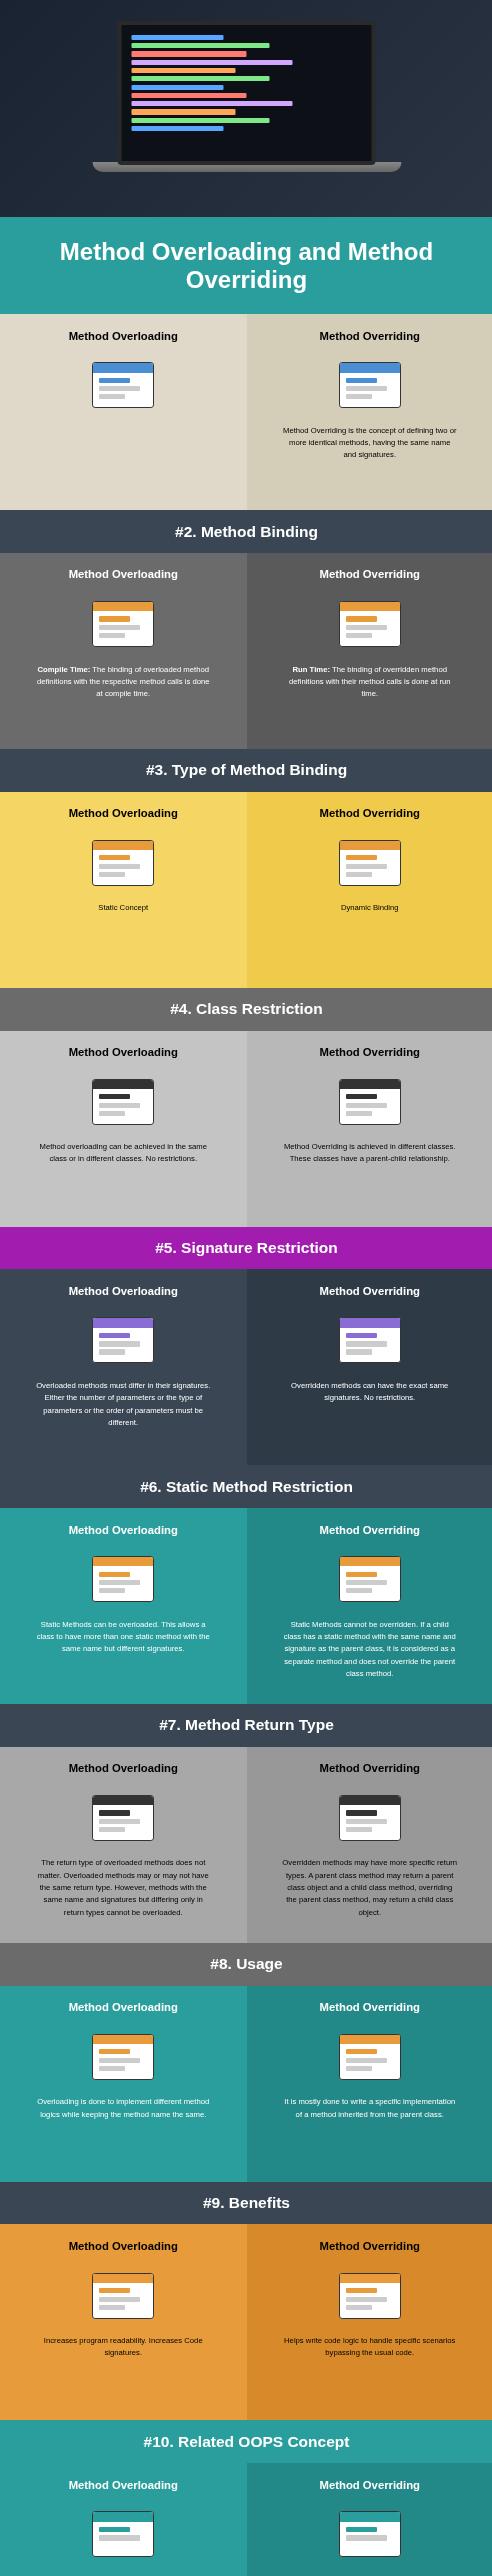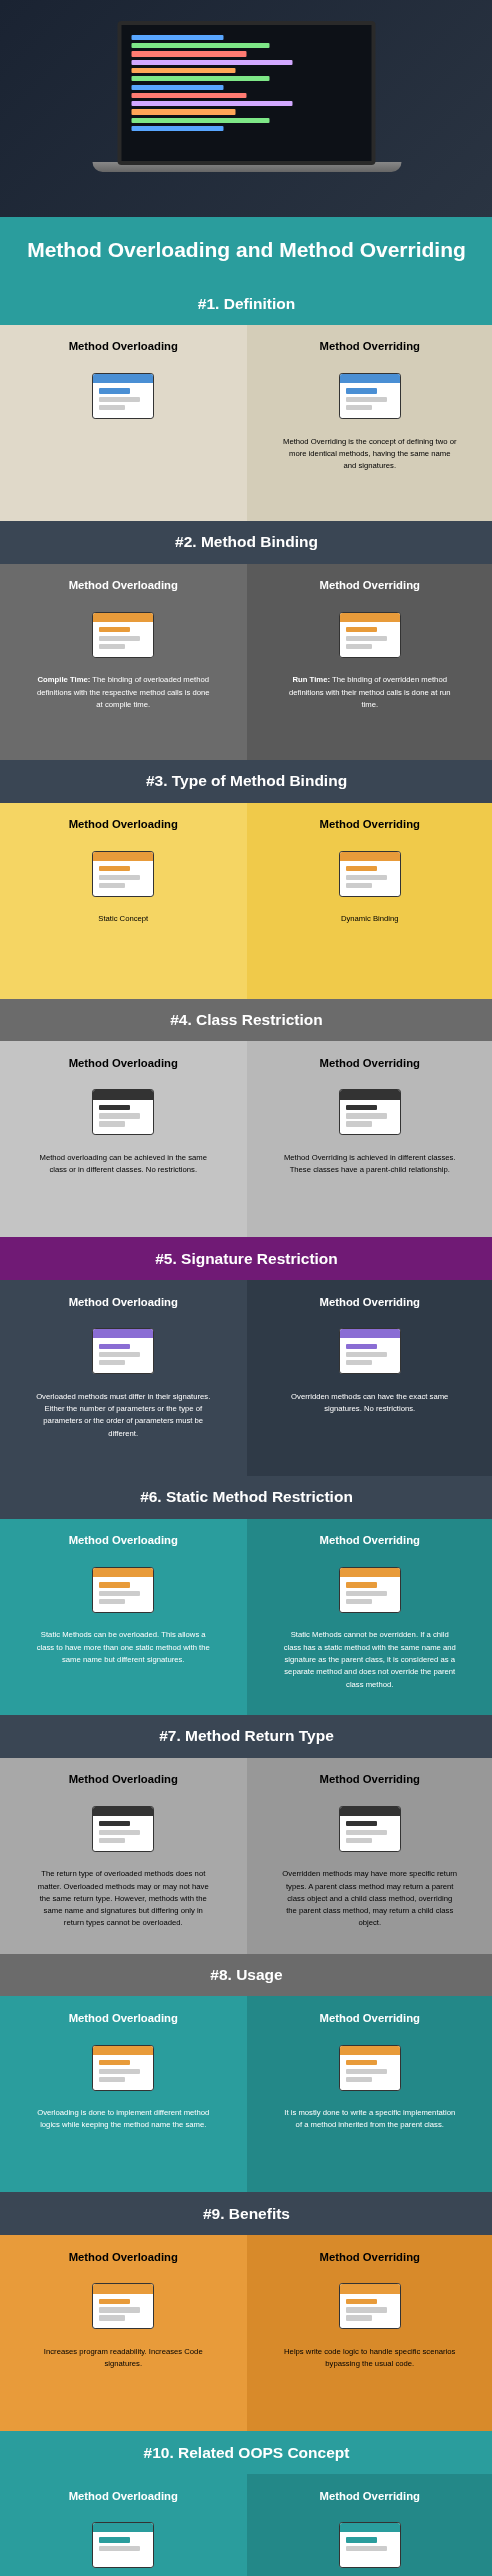--- a/index.html
+++ b/index.html
@@ -4,24 +4,24 @@
 <style>
 *{margin:0;padding:0;box-sizing:border-box;font-family:Arial,Helvetica,sans-serif}
 body{background:#444;width:493px;margin:0 auto}
 .hero{background:linear-gradient(135deg,#1a2332 0%,#2a3442 100%);height:217px;position:relative;overflow:hidden}
 .laptop{position:absolute;top:20.6px;left:50%;transform:translateX(-50%);width:309px;height:175px}
 .laptop-screen{background:#0d1117;width:258px;height:144px;border:4.1px solid #2a2a2a;border-radius:4.1px;margin:0 auto;padding:10.3px;position:relative}
 .code-line{height:5.2px;margin-bottom:3.1px;border-radius:1px}
 .cl1{background:#58a6ff;width:40%}.cl2{background:#7ee787;width:60%}.cl3{background:#ff7b72;width:50%}.cl4{background:#d2a8ff;width:70%}.cl5{background:#ffa657;width:45%}
 .laptop-base{background:linear-gradient(#888,#666);height:10.3px;width:309px;border-radius:0 0 15.5px 15.5px;margin-top:-2.6px}
 .title-band{background:#2a9d9d;padding:20.6px 10.3px;text-align:center}
-.title-band h1{color:#fff;font-size:21px;font-weight:bold}
+.title-band h1{color:#fff;font-size:24px;font-weight:bold}
 .section{width:100%}
 .sec-head{padding:12.4px;text-align:center;color:#fff;font-size:15.5px;font-weight:bold}
-.sh1{background:#2a9d9d}.sh2{background:#3a4654}.sh3{background:#3a4654}.sh4{background:#6b6b6b}.sh5{background:#701a75}.sh6{background:#3a4654}.sh7{background:#3a4654}.sh8{background:#6b6b6b}.sh9{background:#3a4654}.sh10{background:#2a9d9d}
+.sh1{background:#2a9d9d}.sh2{background:#3a4654}.sh3{background:#3a4654}.sh4{background:#6b6b6b}.sh5{background:#a21caf}.sh6{background:#3a4654}.sh7{background:#3a4654}.sh8{background:#6b6b6b}.sh9{background:#3a4654}.sh10{background:#2a9d9d}
 .cols{display:flex;min-height:196px}
 .col{flex:1;padding:15.5px 12.4px;text-align:center;display:flex;flex-direction:column;align-items:center}
 .col h3{font-size:11.3px;margin-bottom:10.3px}
 .c1l{background:#e0d9c9}.c1r{background:#d4cdb8}
 .c2l{background:#6b6b6b;color:#fff}.c2r{background:#5a5a5a;color:#fff}
 .c3l{background:#f5d563}.c3r{background:#f0ca4a}
 .c4l{background:#c4c4c4}.c4r{background:#b8b8b8}
 .c5l{background:#3a4654;color:#fff}.c5r{background:#2f3a47;color:#fff}
 .c6l{background:#2a9d9d;color:#fff}.c6r{background:#238888;color:#fff}
 .c7l{background:#a8a8a8}.c7r{background:#989898}
@@ -57,21 +57,20 @@
     <div class="laptop-base"></div>
   </div>
 </div>
 
 <div class="title-band">
   <h1>Method Overloading and Method Overriding</h1>
 </div>
 
 <div id="sections">
     <div class="section">
-    <div class="sec-head sh1">#1. Definition</div>
     <div class="cols">
       <div class="col c1l">
         <h3>Method Overloading</h3>
         <div class="icon-box">
     <div class="ib-frame">
       <div class="ib-top" style="background:#4a8fd4"></div>
       <div class="ib-row" style="top:14.4px;width:31px;background:#4a8fd4"></div>
       <div class="ib-row" style="top:23px;width:41px;background:#ccc"></div>
       <div class="ib-row" style="top:31px;width:26px;background:#ccc"></div>
     </div>

